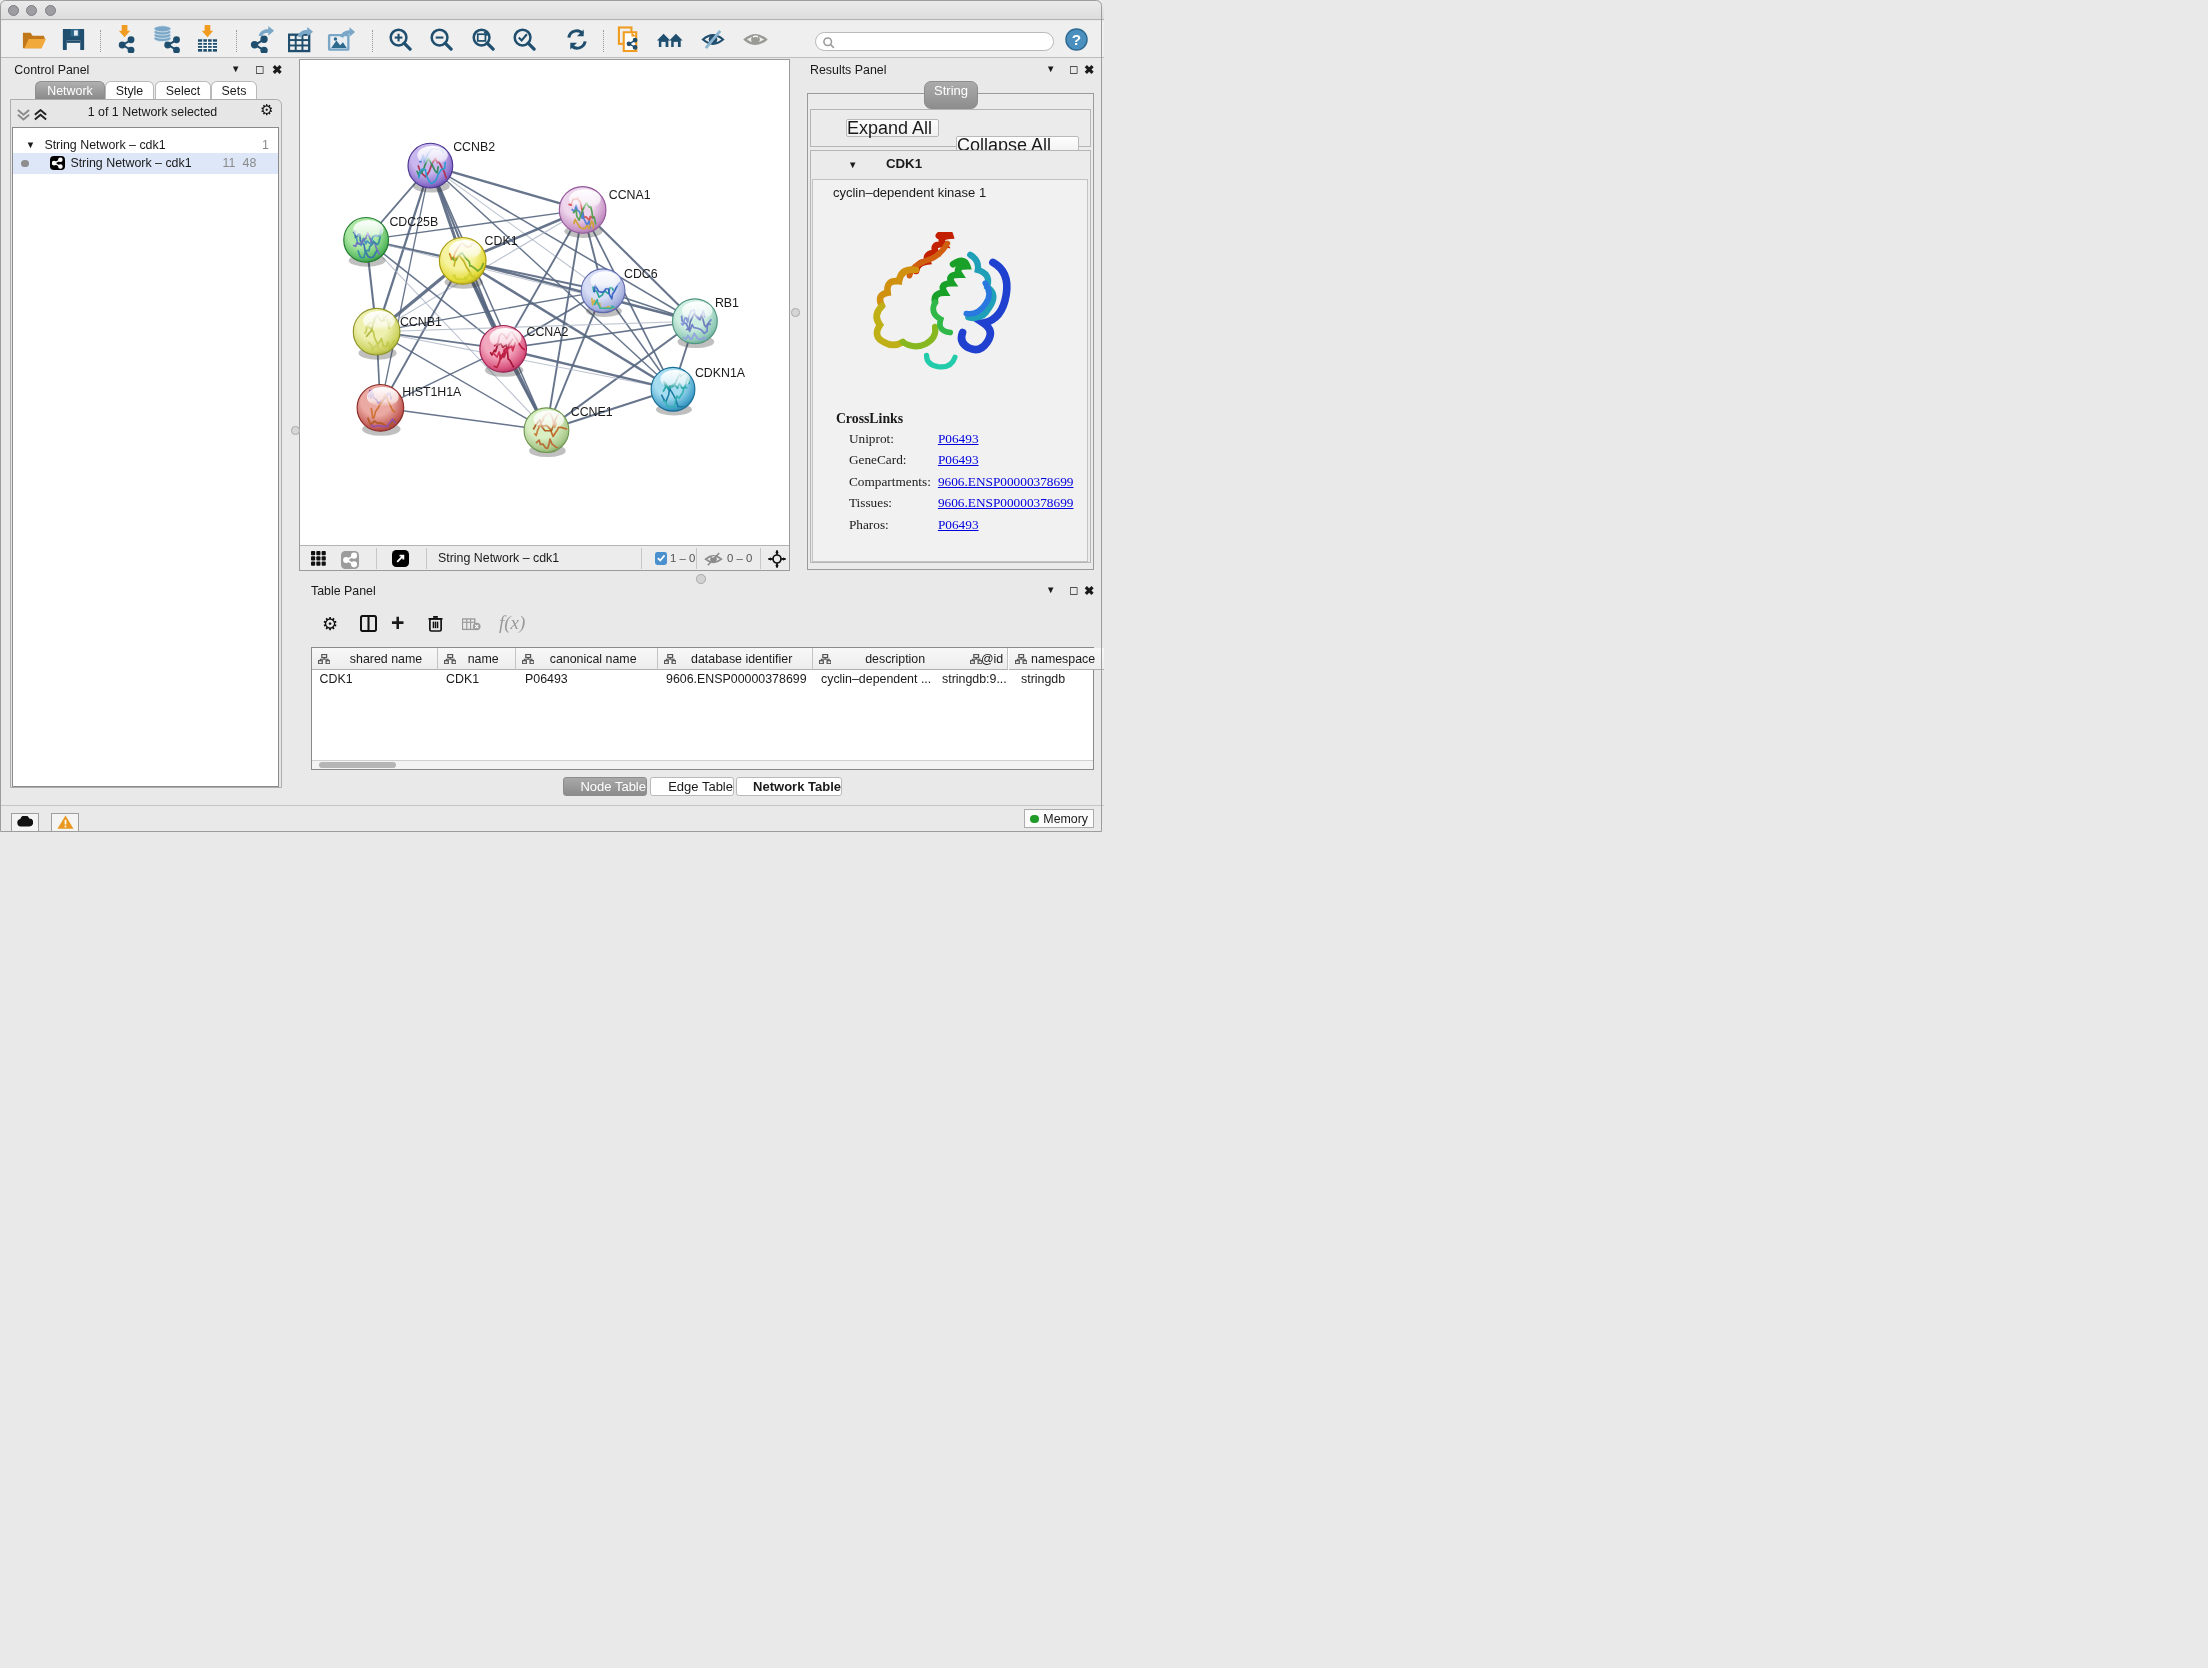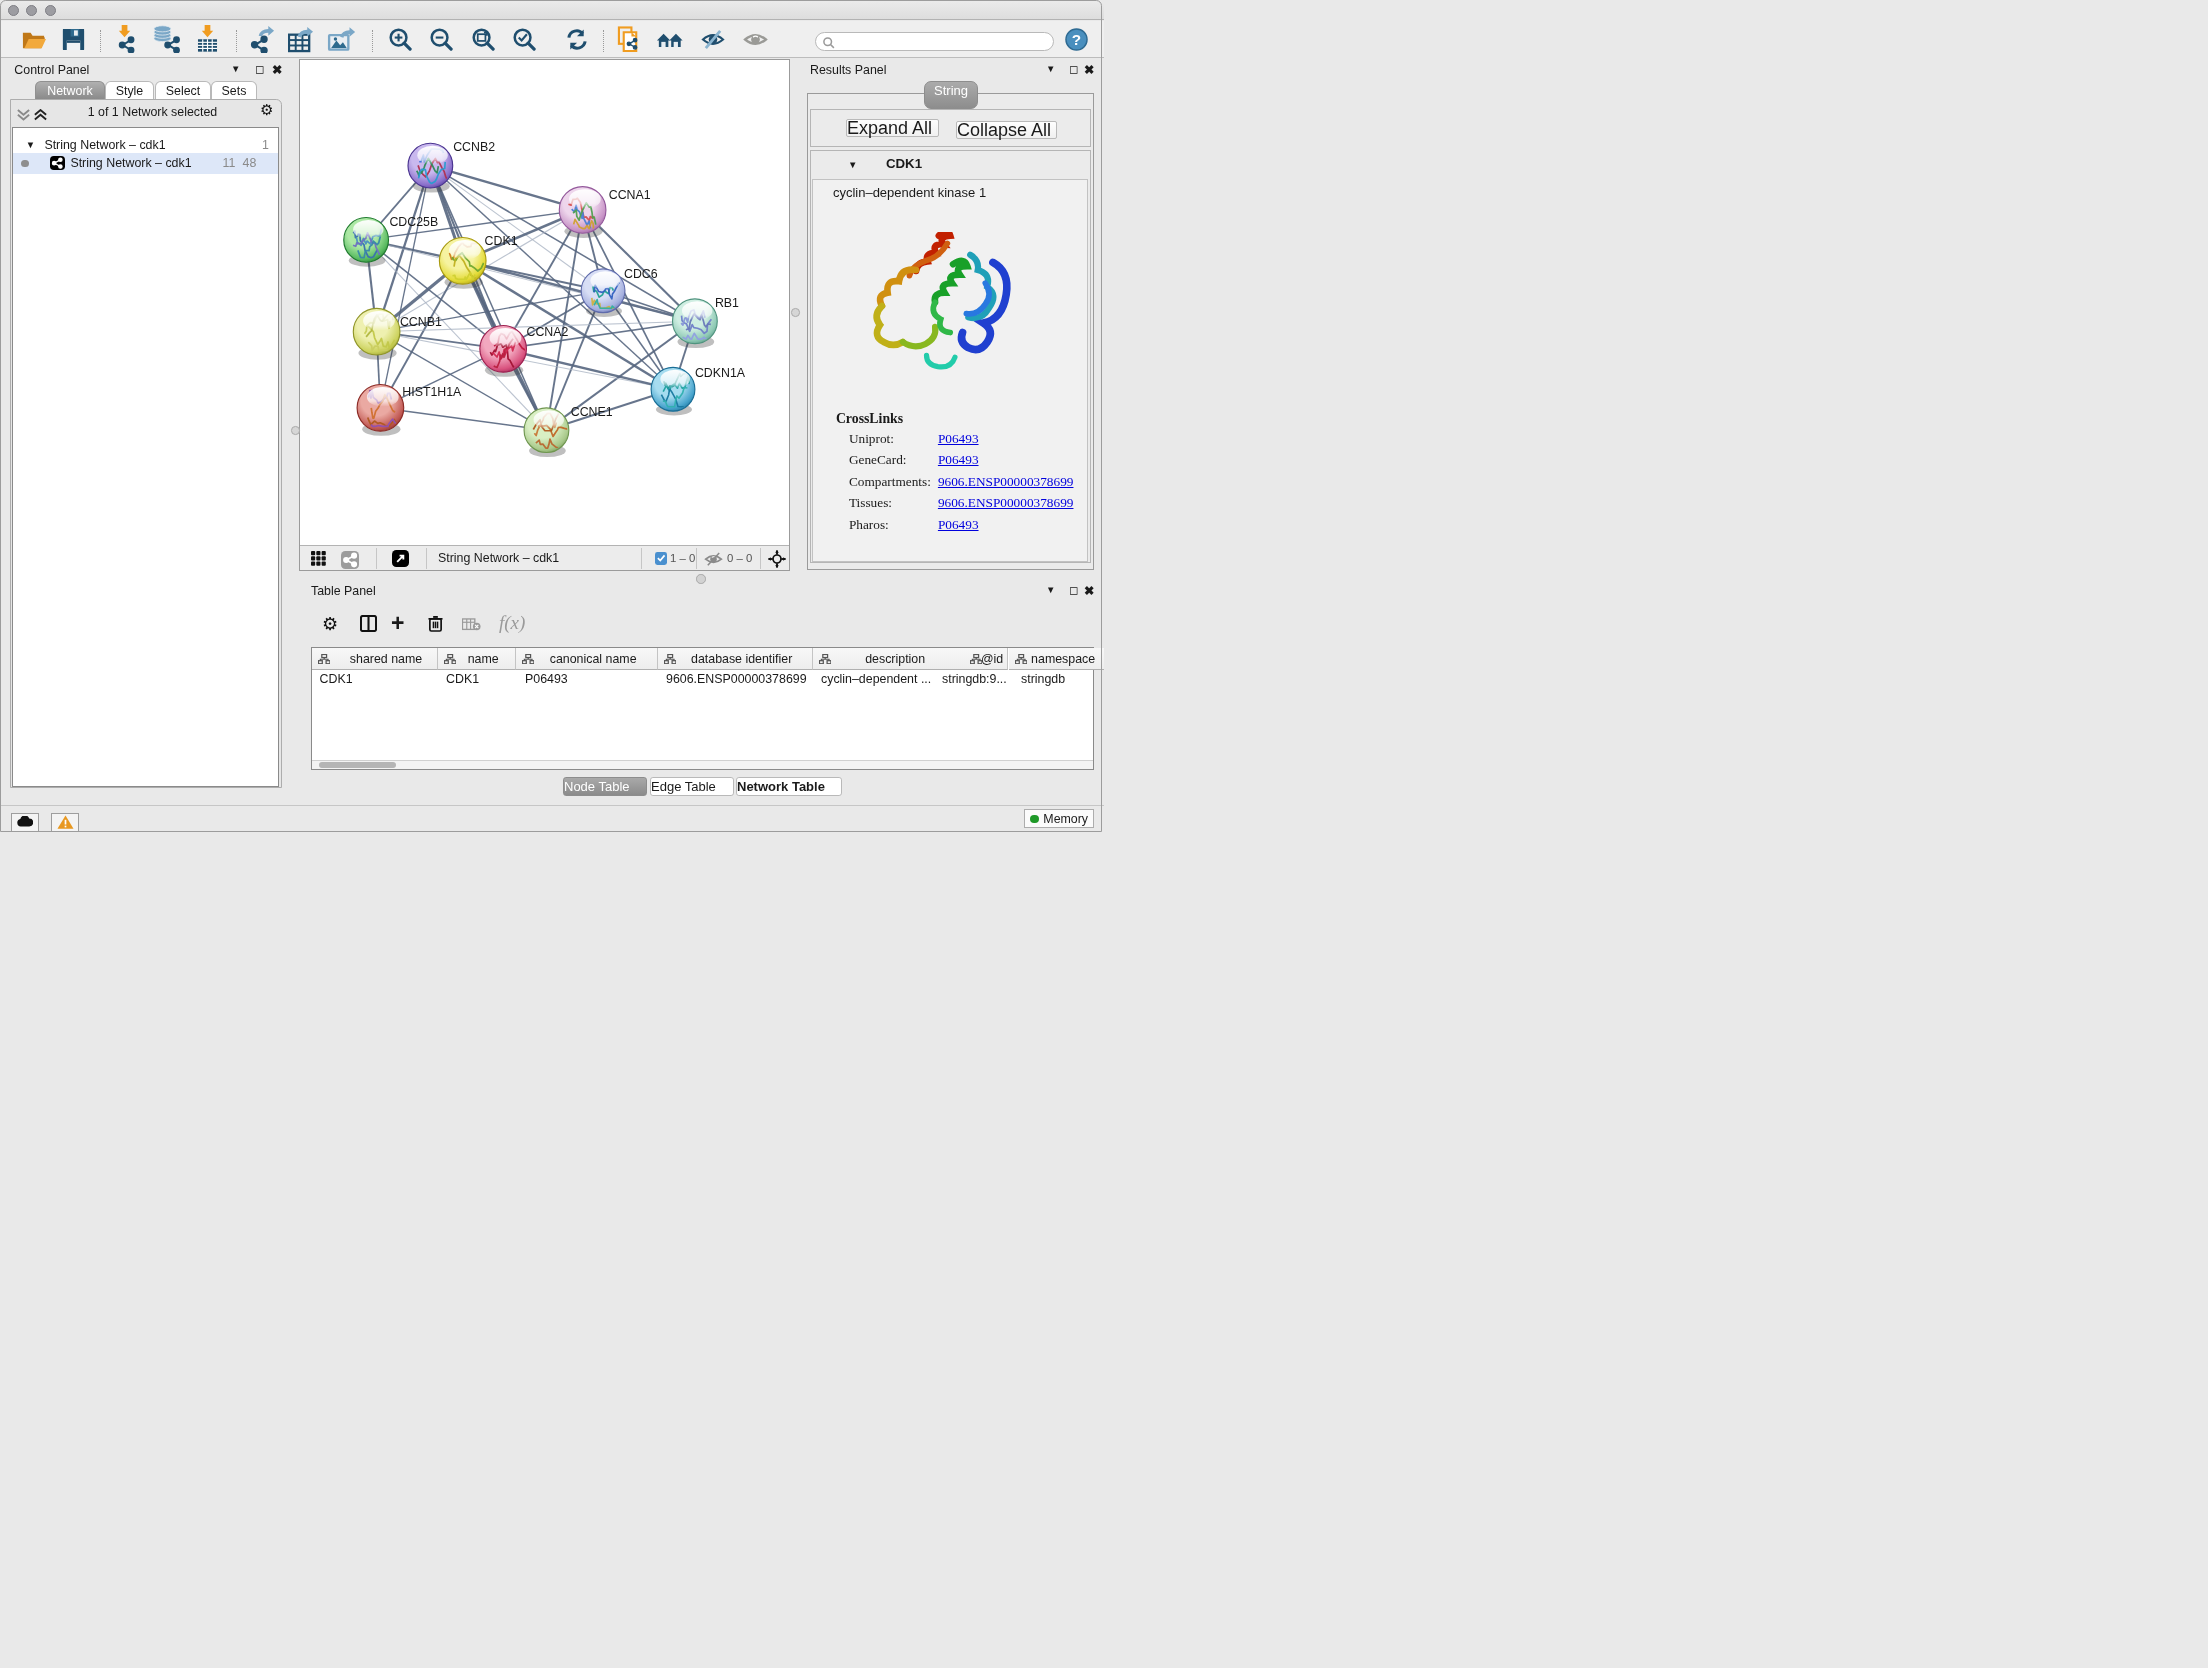--- a/index.html
+++ b/index.html
@@ -31,21 +31,21 @@
 #rpcdk{left:1.9px;top:56px;width:281px;height:413px;background:#ebebeb;border:1px solid #b5b5b5}
 #rpcontent{left:1px;top:27.6px;width:276px;height:383px;background:#f1f1f1;border:1px solid #c2c2c2}
 .serif{font-family:"Liberation Serif",serif}
 .link{color:#0000dd;text-decoration:underline}
 
 
 
 #tbl{position:absolute;left:311px;top:647px;width:783px;height:123px;background:#fff;border:1px solid #8a8a8a}
 .th{position:absolute;top:0;height:22px;background:linear-gradient(#f8f8f8,#ededed);border-right:1px solid #c4c4c4;border-bottom:1px solid #b0b0b0;line-height:22px;text-align:center;font-size:12.4px}
 .hsb{position:absolute;left:0;bottom:0;width:100%;height:9.5px;background:#f3f3f3;border-top:1px solid #d0d0d0}
-.btab{position:absolute;top:777px;height:19px;border:1px solid #b9b9b9;background:#fff;text-align:left;line-height:18px;border-radius:2.9px;font-size:13px}
+.btab{position:absolute;top:777px;height:19px;border:1px solid #b9b9b9;background:#fff;text-align:right;line-height:18px;border-radius:2.9px;font-size:13px}
 
 #status{left:0;top:805px;width:1104px;height:29px;background:#e9e9e9;border-top:1px solid #c6c6c6}
 .sbtn{position:absolute;top:6.7px;width:28px;height:19px;background:#f4f4f4;border:1px solid #9e9e9e;display:flex;align-items:center;justify-content:center}
 #memory{position:absolute;right:10px;top:3.3px;width:70px;height:19px;background:#fbfbfb;border:1px solid #adadad;font-size:12.4px;display:flex;align-items:center;justify-content:center;gap:4.8px}
 .dot{width:8.6px;height:8.6px;border-radius:50%;background:#1f9928}
 .gear{font-size:15px;color:#111}
 </style></head><body>
 <div id="titlebar" class="abs">
     <div class="tl abs" style="left:7.6px"></div>
     <div class="tl abs" style="left:26px"></div>
@@ -603,21 +603,21 @@
 <div class="abs" style="left:291px;top:426px;width:8.6px;height:8.6px;border-radius:50%;background:#d6d6d6;border:1px solid #aaa"></div>
 <div class="abs" style="left:791px;top:308px;width:8.6px;height:8.6px;border-radius:50%;background:#d6d6d6;border:1px solid #aaa"></div>
 <div class="abs" style="left:696px;top:574px;width:9.5px;height:9.5px;border-radius:50%;background:#d2d2d2;border:1px solid #a8a8a8"></div>
 <div class="abs ptitle" style="left:810px;top:63px">Results Panel</div>
 <div class="abs" style="left:1046px;top:63px;font-size:9.5px">▼</div>
 <div class="abs" style="left:1069px;top:62px;font-size:11.4px">◻</div>
 <div class="abs" style="left:1084px;top:62px;font-weight:bold;font-size:12.4px">✖</div>
 <div id="rpbox" class="abs">
     <div id="rpexp" class="abs"></div>
     <div class="rbtn" style="left:38px;top:25px;width:93px">Expand All</div>
-    <div class="rbtn" style="left:148px;top:27px;width:101px">Collapse All</div>
+    <div class="rbtn" style="left:148px;top:42px;width:123px">Collapse All</div>
     <div id="rpcdk" class="abs">
       <div style="position:absolute;left:37px;top:7.6px;font-size:9.5px">▼</div>
       <div style="position:absolute;left:75px;top:4.8px;font-weight:bold;font-size:13.3px">CDK1</div>
       <div id="rpcontent" class="abs">
         <div style="position:absolute;left:20px;top:5.7px;font-size:13px">cyclin–dependent kinase 1</div>
         <svg width="190" height="166" viewBox="0 0 200 175" style="position:absolute;left:28.5px;top:52px">
           <g fill="none" stroke-linecap="round" transform="translate(0,-10)">
             <path d="M103 14 q9 -10 12 0 q-13 1 -7 9 q-13 -1 -8 9 q-12 0 -9 9 q-11 1 -12 10" stroke="#c22000" stroke-width="7"></path>
             <path d="M112 22 q-8 14 -22 18 q-16 6 -18 16" stroke="#d06010" stroke-width="6"></path>
             <path d="M79 50 q-16 -2 -18 12 q-14 -2 -12 12 q-12 2 -6 14" stroke="#d09010" stroke-width="7"></path>

